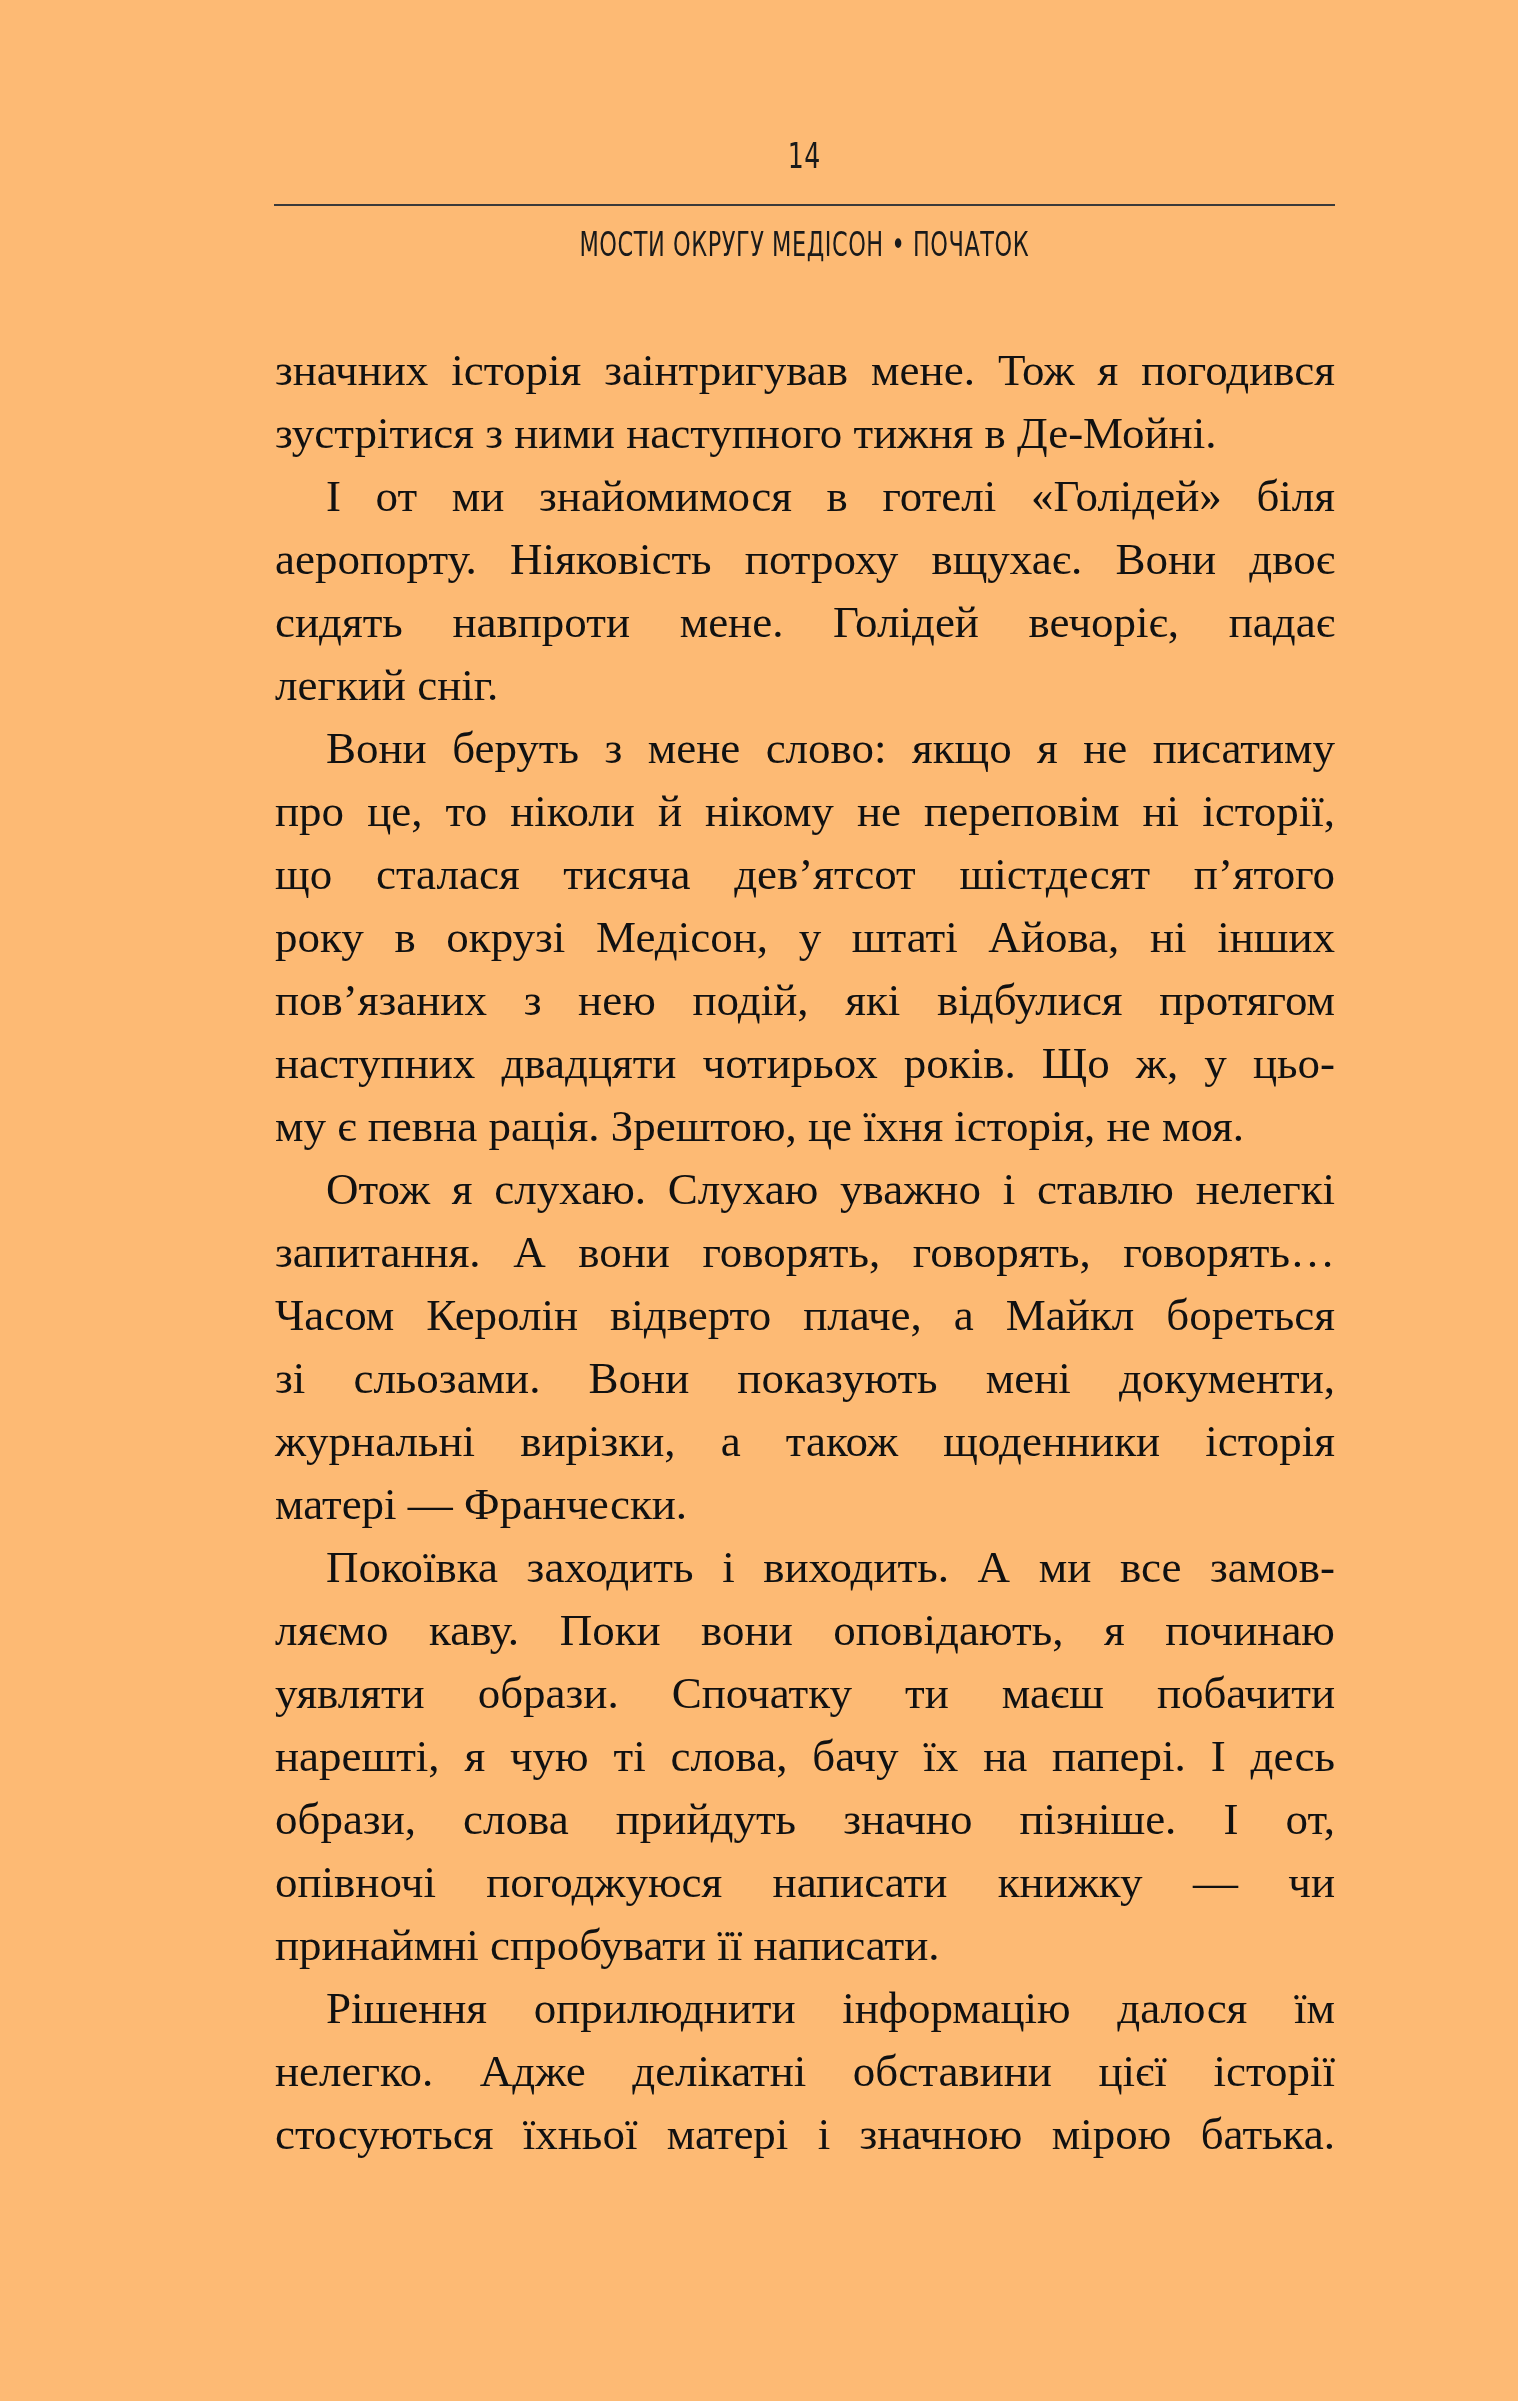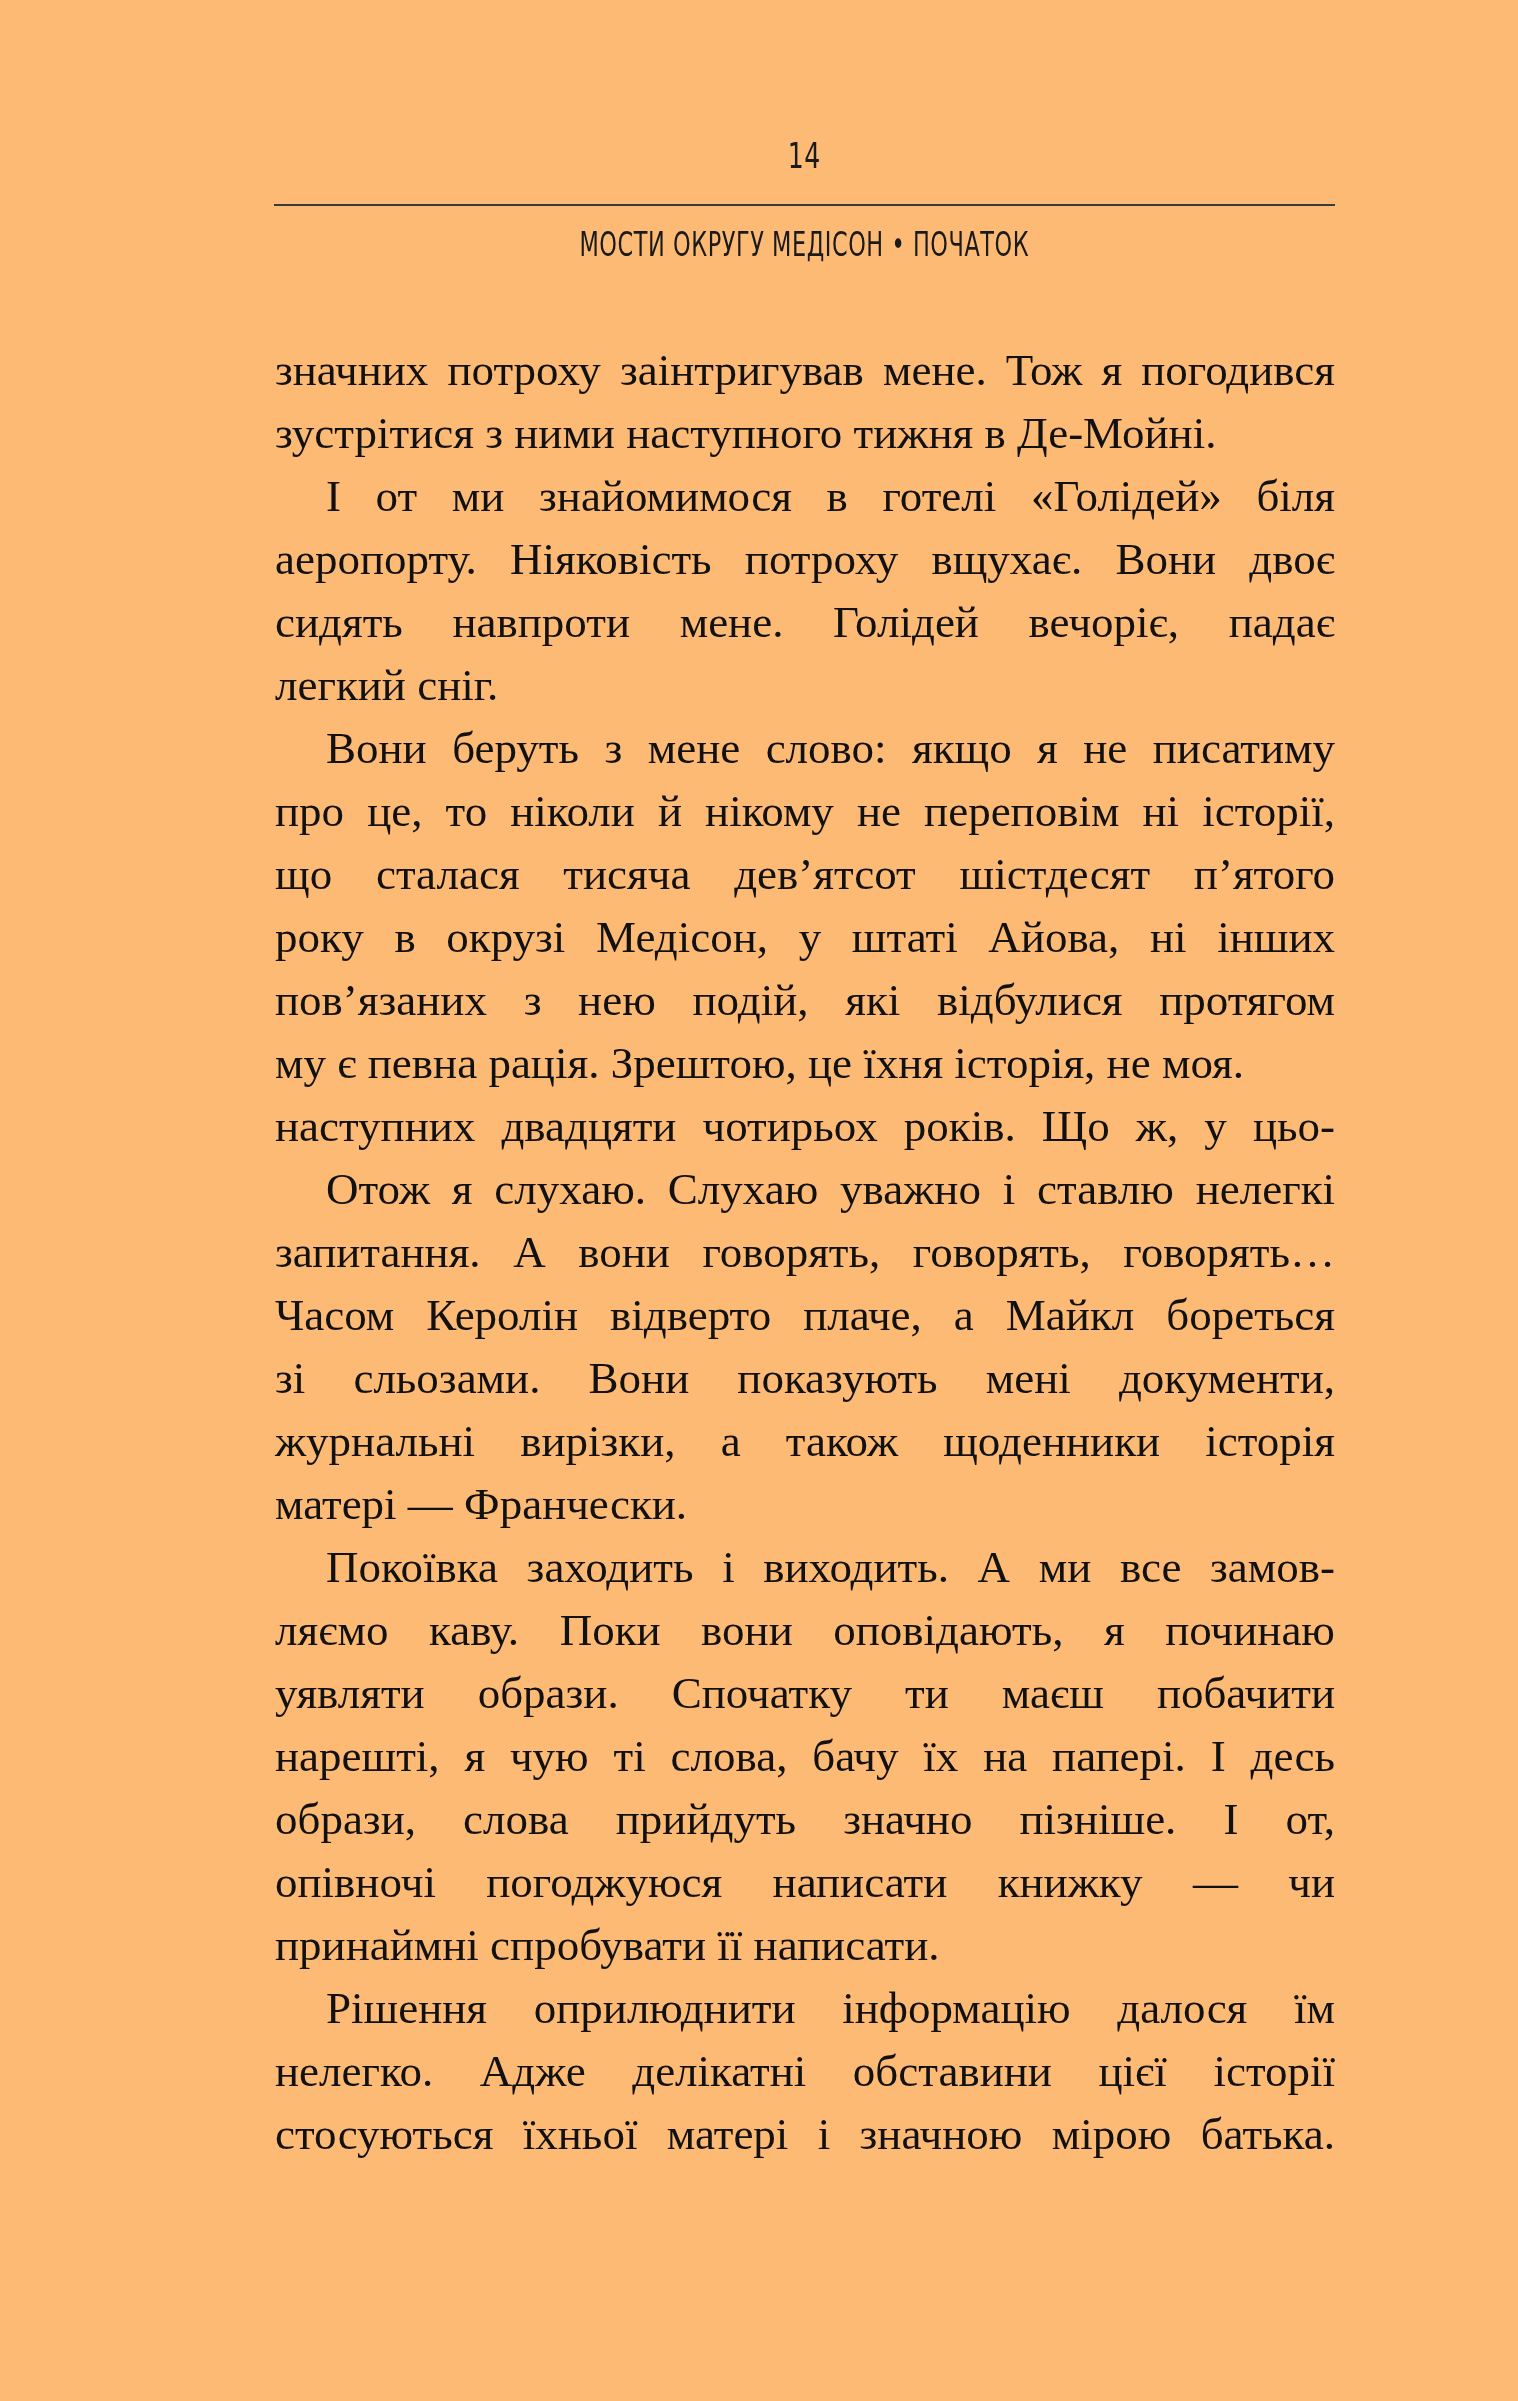--- a/index.html
+++ b/index.html
@@ -86,33 +86,33 @@
   </style>
 </head>
 <body>
 
 <div class="page">
   <div class="page-number">14</div>
   <div class="header-rule"></div>
   <div class="running-head">Мости округу Медісон • Початок</div>
 
   <div class="body-text" id="body-text">
-      <span class="line">значних потроху заінтригував мене. Тож я погодився</span>
+      <span class="line">значних історія заінтригував мене. Тож я погодився</span>
       <span class="line last">зустрітися з ними наступного тижня в Де-Мойні.</span>
       <span class="line indent">І от ми знайомимося в готелі «Голідей» біля</span>
       <span class="line">аеропорту. Ніяковість потроху вщухає. Вони двоє</span>
       <span class="line">сидять навпроти мене. Голідей вечоріє, падає</span>
       <span class="line last">легкий сніг.</span>
       <span class="line indent">Вони беруть з мене слово: якщо я не писатиму</span>
       <span class="line">про це, то ніколи й нікому не переповім ні історії,</span>
       <span class="line">що сталася тисяча дев’ятсот шістдесят п’ятого</span>
       <span class="line">року в окрузі Медісон, у штаті Айова, ні інших</span>
       <span class="line">пов’язаних з нею подій, які відбулися протягом</span>
+      <span class="line">наступних двадцяти чотирьох років. Що ж, у цьо-</span>
       <span class="line last">му є певна рація. Зрештою, це їхня історія, не моя.</span>
-      <span class="line">наступних двадцяти чотирьох років. Що ж, у цьо-</span>
       <span class="line indent">Отож я слухаю. Слухаю уважно і ставлю нелегкі</span>
       <span class="line">запитання. А вони говорять, говорять, говорять…</span>
       <span class="line">Часом Керолін відверто плаче, а Майкл бореться</span>
       <span class="line">зі сльозами. Вони показують мені документи,</span>
       <span class="line">журнальні вирізки, а також щоденники історія</span>
       <span class="line last">матері — Франчески.</span>
       <span class="line indent">Покоївка заходить і виходить. А ми все замов-</span>
       <span class="line">ляємо каву. Поки вони оповідають, я починаю</span>
       <span class="line">уявляти образи. Спочатку ти маєш побачити</span>
       <span class="line">нарешті, я чую ті слова, бачу їх на папері. І десь</span>

